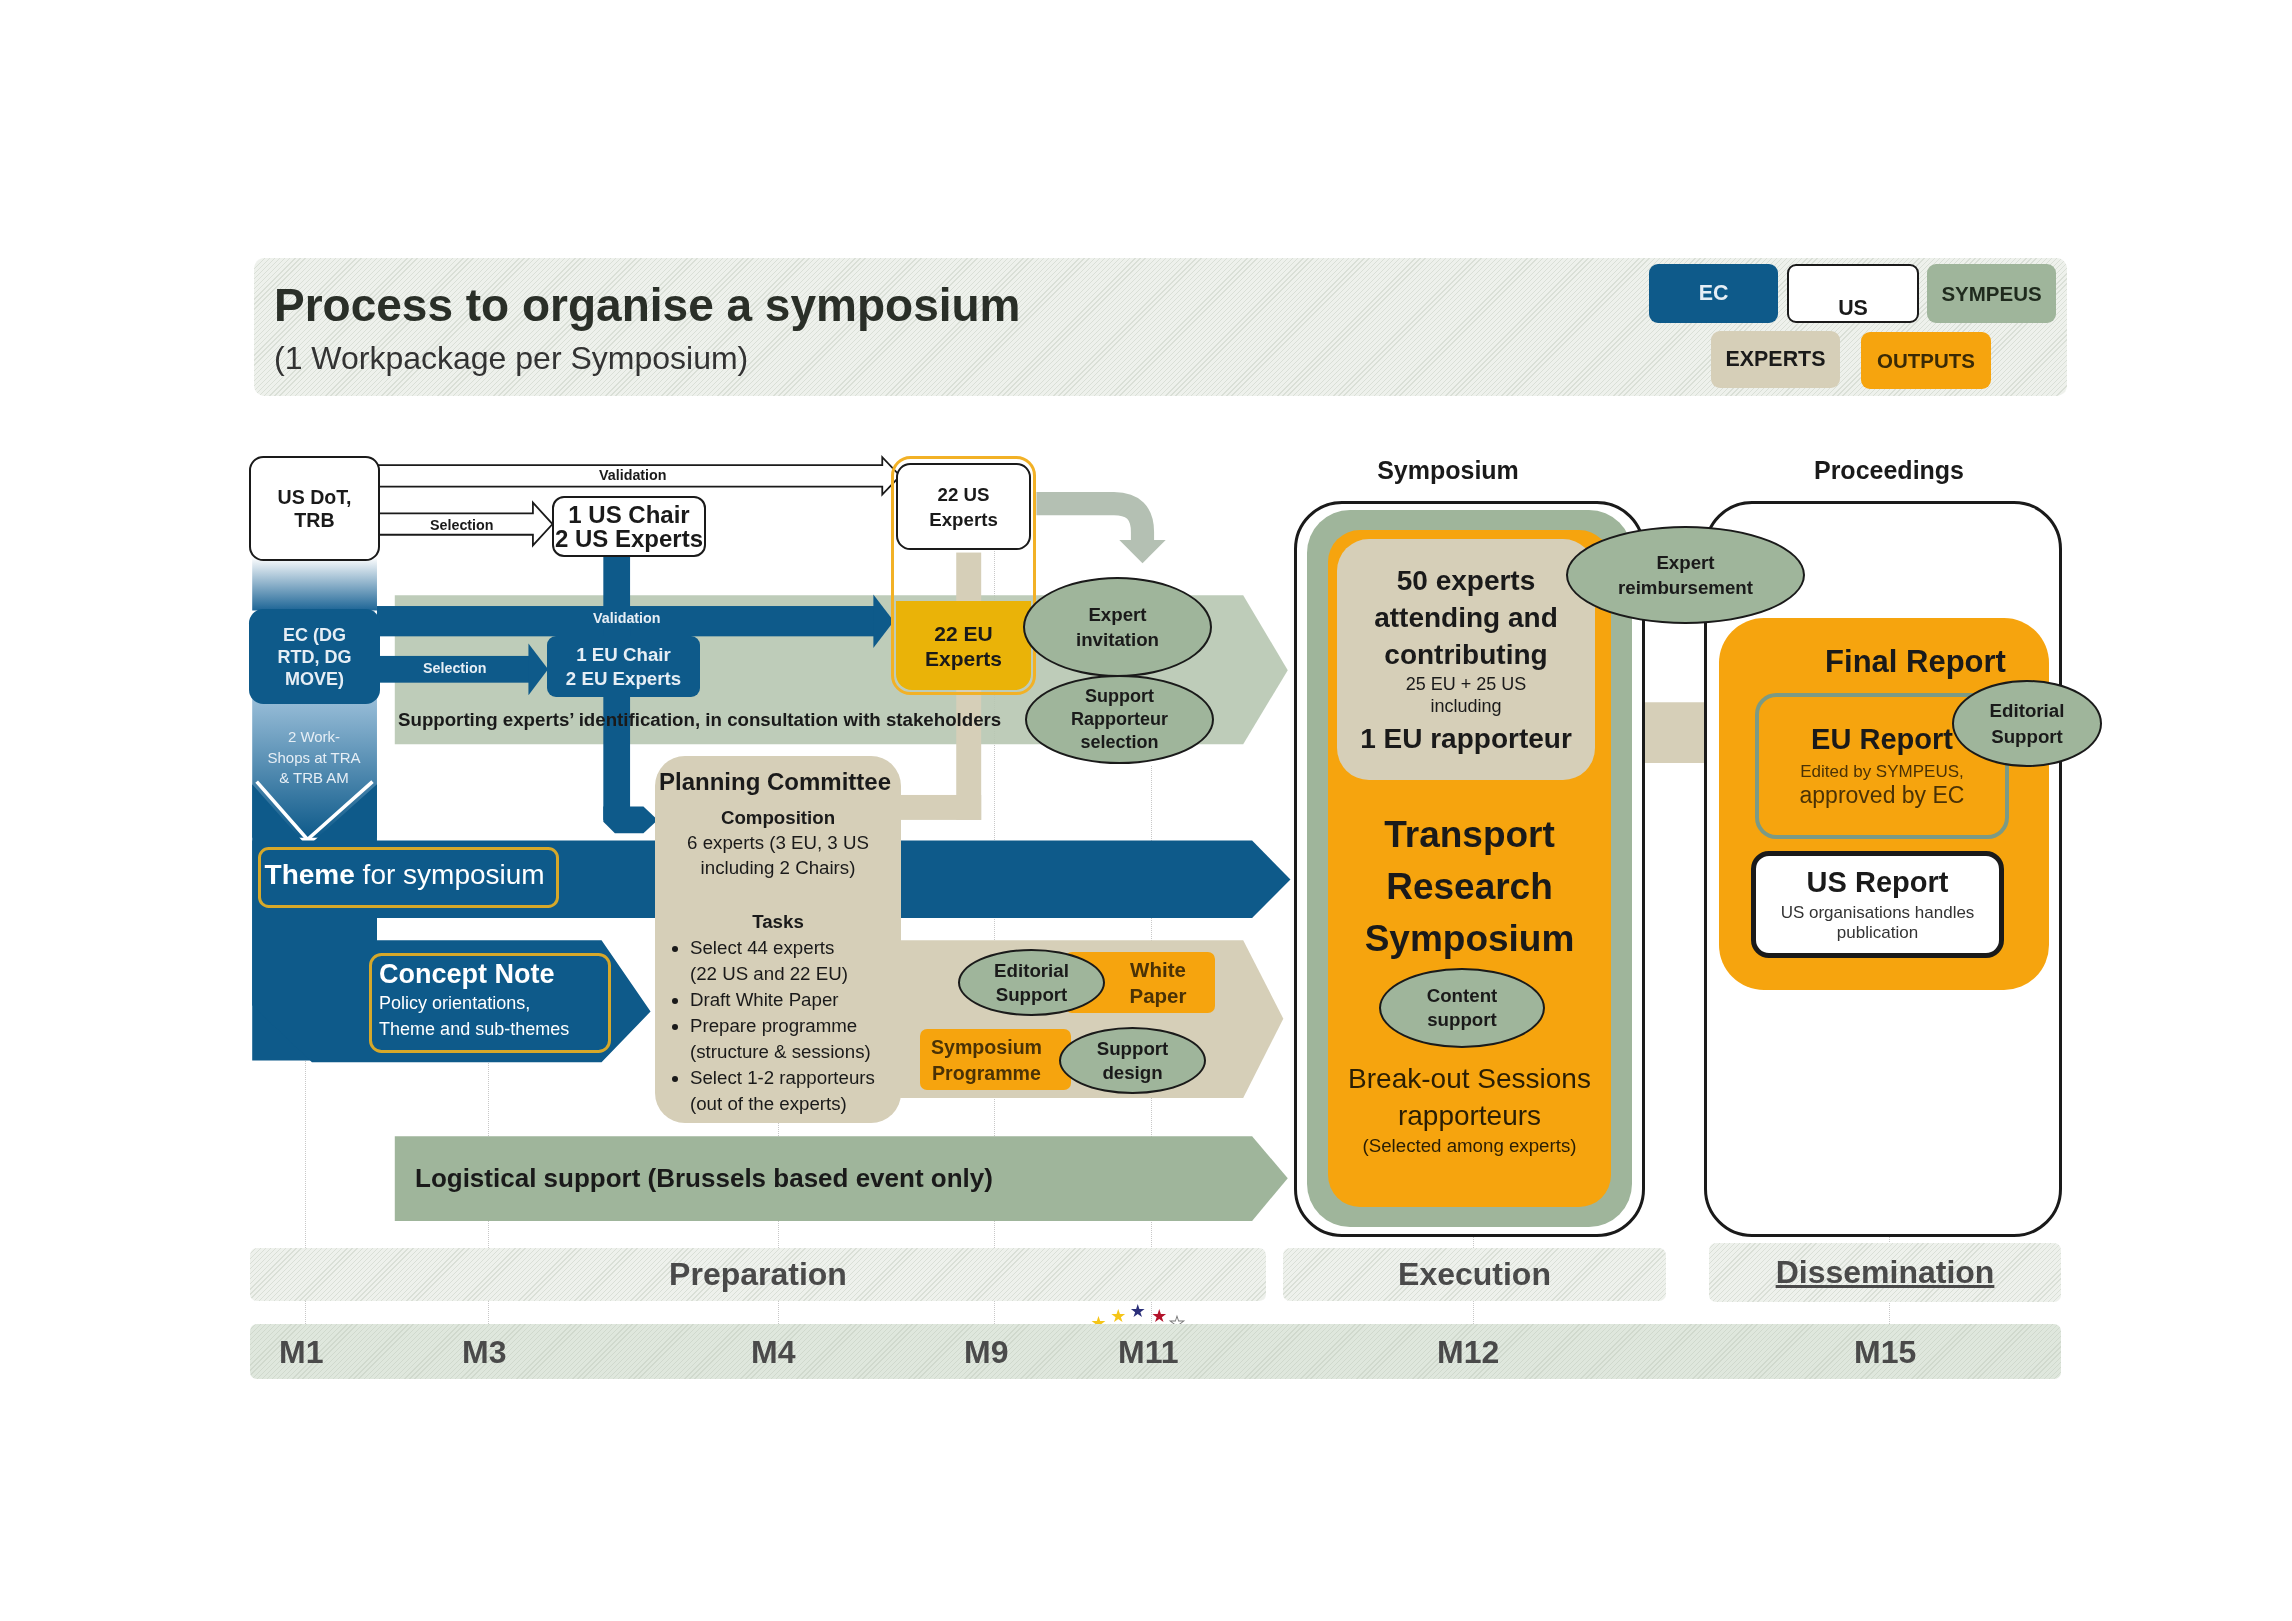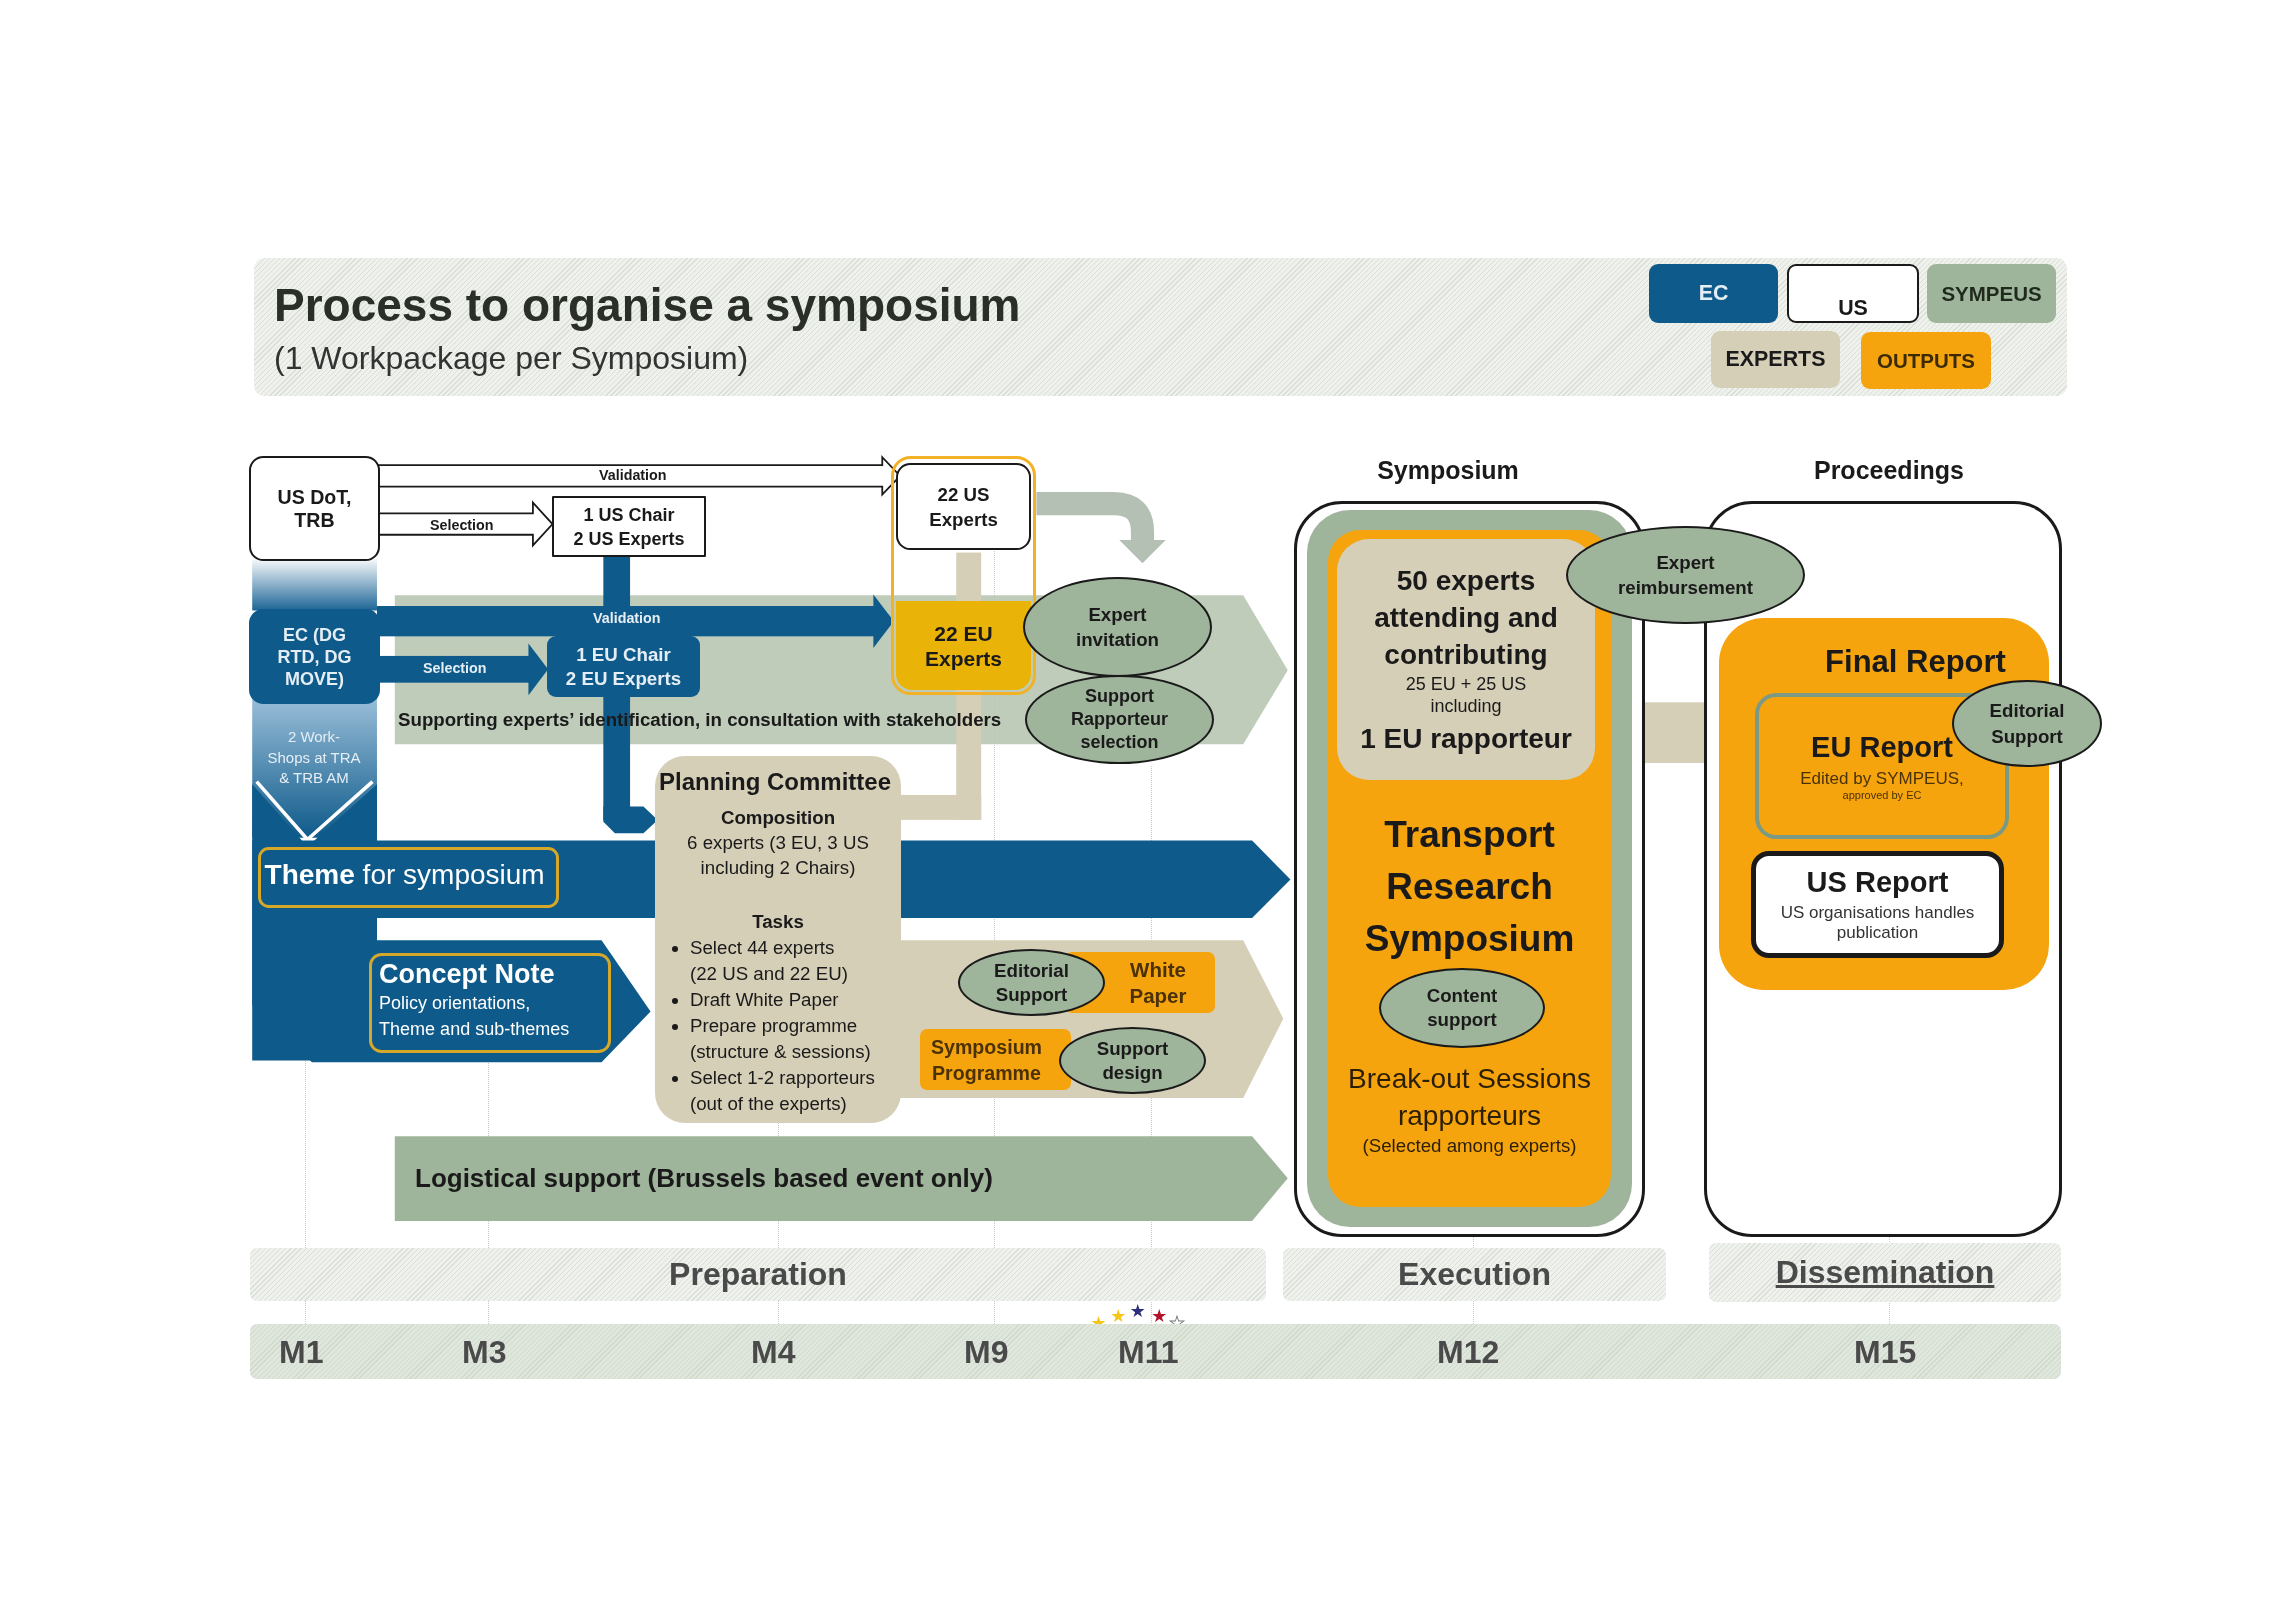--- a/index.html
+++ b/index.html
@@ -96,21 +96,21 @@
   <polygon points="1010,1055 1395,1055 1440,1143 1395,1232 1010,1232" fill="#d6cfb8"></polygon>
 
   <polygon points="1780,788 1930,788 1970,822 1930,856 1780,856" fill="#d6cfb8"></polygon>
 </svg>
 
 <div class="abs white-box center" style="left:249px; top:456px; width:131px; height:105px; font-size:19.6px; line-height:23px;">
   <span style="width:89px;">US DoT, TRB</span>
 </div>
 <div class="abs bold" style="left:599px; top:467px; font-size:14.3px;">Validation</div>
 <div class="abs bold" style="left:430px; top:517px; font-size:14.3px;">Selection</div>
-<div class="abs white-box center" style="left:552px; top:496px; width:154px; height:61px; font-size:18px; line-height:24px; border-radius:1px;">
+<div class="abs white-box center" style="left:552px; top:496px; width:154px; height:61px; font-size:24px; line-height:24px; border-radius:12px;">
   <span>1 US Chair</span>
   <span>2 US Experts</span>
 </div>
 
 <div class="abs" style="left:891px; top:456px; width:145px; height:239px; border:3.6px solid #f2b126; border-radius:19.6px;"></div>
 <div class="abs white-box center" style="left:896px; top:463px; width:135px; height:87px; font-size:18.7px; line-height:25px;">
   <span>22 US</span>
   <span>Experts</span>
 </div>
 <div class="abs center bold" style="left:896px; top:601px; width:135px; height:89px; background:#eab308; border-radius:0 0 16px 16px; font-size:21px; line-height:25px;">
@@ -210,21 +210,21 @@
   <span style="font-size:18.7px; line-height:23px;">(Selected among experts)</span>
 </div>
 
 <div class="abs bold center" style="left:1711px; top:456px; width:356px; font-size:25px;">Proceedings</div>
 <div class="abs" style="left:1704px; top:501px; width:358px; height:736px; border:3.6px solid #1a1a1a; border-radius:48px; background:#fff;"></div>
 <div class="abs" style="left:1719px; top:618px; width:330px; height:372px; background:#f6a40e; border-radius:45px;"></div>
 <div class="abs bold center" style="left:1719px; top:644px; width:393px; font-size:31px;">Final Report</div>
 <div class="abs center" style="left:1755px; top:693px; width:254px; height:146px; border:4.5px solid #7b9a85; border-radius:21.4px;">
   <span class="bold" style="font-size:29px; margin-bottom:5.3px;">EU Report</span>
   <span style="font-size:17px; color:#4a3206;">Edited by SYMPEUS,</span>
-  <span style="font-size:11px; color:#4a3206;">approved by EC</span>
+  <span style="font-size:23px; color:#4a3206;">approved by EC</span>
 </div>
 <div class="abs center" style="left:1751px; top:851px; width:253px; height:107px; background:#fff; border:5.3px solid #1a1a1a; border-radius:18px;">
   <span class="bold" style="font-size:29px; margin-bottom:3.6px;">US Report</span>
   <span style="font-size:17px; color:#333;">US organisations handles</span>
   <span style="font-size:17px; color:#333;">publication</span>
 </div>
 
 <div class="abs ellipse center" style="left:1566px; top:526px; width:239px; height:98px; font-size:18.7px; line-height:25px;">
   <span>Expert</span>
   <span>reimbursement</span>

